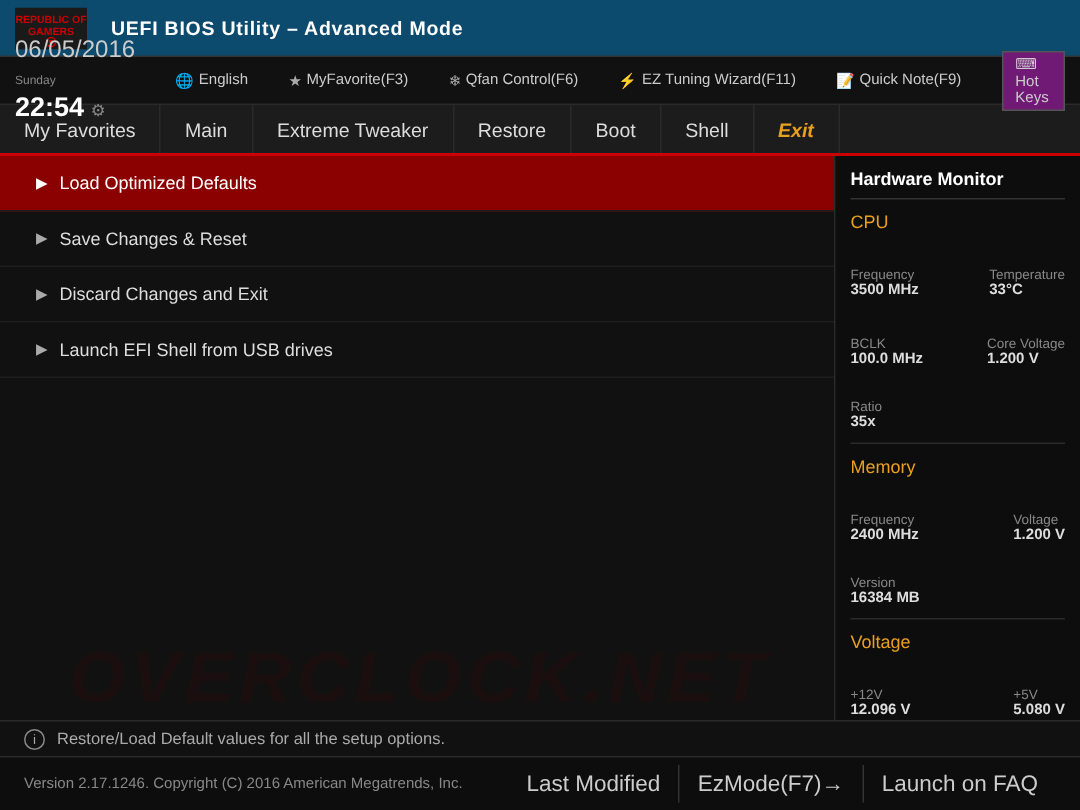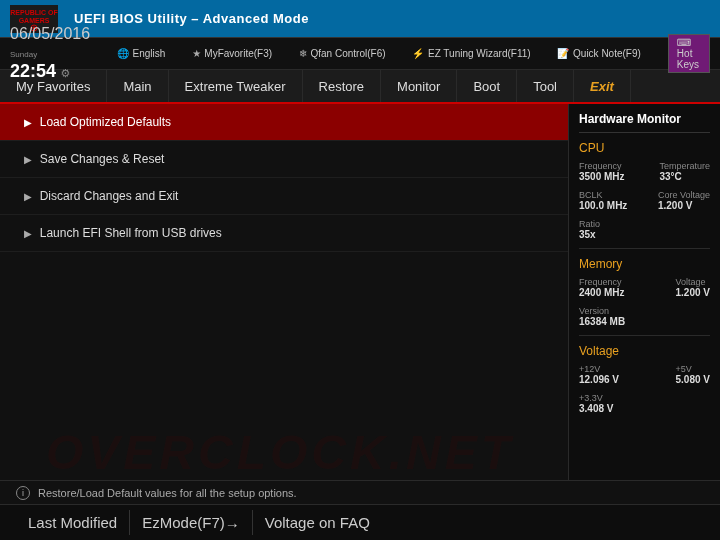--- a/index.html
+++ b/index.html
@@ -8,21 +8,21 @@
       height: 540px;
       background: #1a0000;
       font-family: 'Segoe UI', Arial, sans-serif;
       color: #ccc;
       overflow: hidden;
       position: relative;
     }
 
     
     #header {
-      background: #0369a1;
+      background: #0c4a6e;
       height: 38px;
       display: flex;
       align-items: center;
       padding: 0 10px;
       border-bottom: 1px solid #333;
     }
     #logo-area {
       display: flex;
       align-items: center;
       gap: 8px;
@@ -117,21 +117,21 @@
       color: #fff;
     }
     .menu-arrow {
       color: #aaa;
       font-size: 10px;
     }
     .menu-item.selected .menu-arrow { color: #fff; }
 
     
     #right-panel {
-      width: 152px;
+      width: 164px;
       background: #0d0d0d;
       border-left: 1px solid #2a2a2a;
       padding: 8px 10px;
       font-size: 10px;
       overflow-y: auto;
     }
     #hw-monitor-title {
       color: #fff;
       font-size: 12px;
       font-weight: bold;
@@ -159,20 +159,21 @@
       font-size: 10px;
       font-weight: bold;
     }
     .hw-divider {
       border: none;
       border-top: 1px solid #2a2a2a;
       margin: 8px 0;
     }
     .hw-col {
       margin-bottom: 4px;
+      margin-top: 17px;
     }
 
     
     #status-bar {
       background: #111;
       height: 24px;
       display: flex;
       align-items: center;
       padding: 0 16px;
       font-size: 11px;
@@ -298,27 +299,24 @@
   <div class="nav-item">
     <span>Main</span>
   </div>
   <div class="nav-item">
     <span>Extreme Tweaker</span>
   </div>
   <div class="nav-item">
     <span>Restore</span>
   </div>
   <div class="nav-item">
-    <span>Monitor</span>
-  </div>
-  <div class="nav-item">
     <span>Boot</span>
   </div>
   <div class="nav-item">
-    <span>Tool</span>
+    <span>Shell</span>
   </div>
   <div class="nav-item exit">
     <span>Exit</span>
   </div>
 </div>
 
 <div id="main">
 
   <div id="left-panel">
     <div class="menu-item selected">
@@ -405,26 +403,27 @@
     </div>
   </div>
 </div>
 
 <div id="status-bar">
   <div id="status-icon">i</div>
   <span>Restore/Load Default values for all the setup options.</span>
 </div>
 
 <div id="footer">
+  <span id="footer-left">Version 2.17.1246. Copyright (C) 2016 American Megatrends, Inc.</span>
   <div id="footer-right">
     <div class="footer-btn">
       <span>Last Modified</span>
     </div>
     <div class="footer-btn">
       <span>EzMode(F7)→</span>
     </div>
     <div class="footer-btn">
-      <span>Voltage on FAQ</span>
+      <span>Launch on FAQ</span>
     </div>
   </div>
 </div>
 
 <div id="bg-watermark">OVERCLOCK.NET</div>
 
 </body></html>

